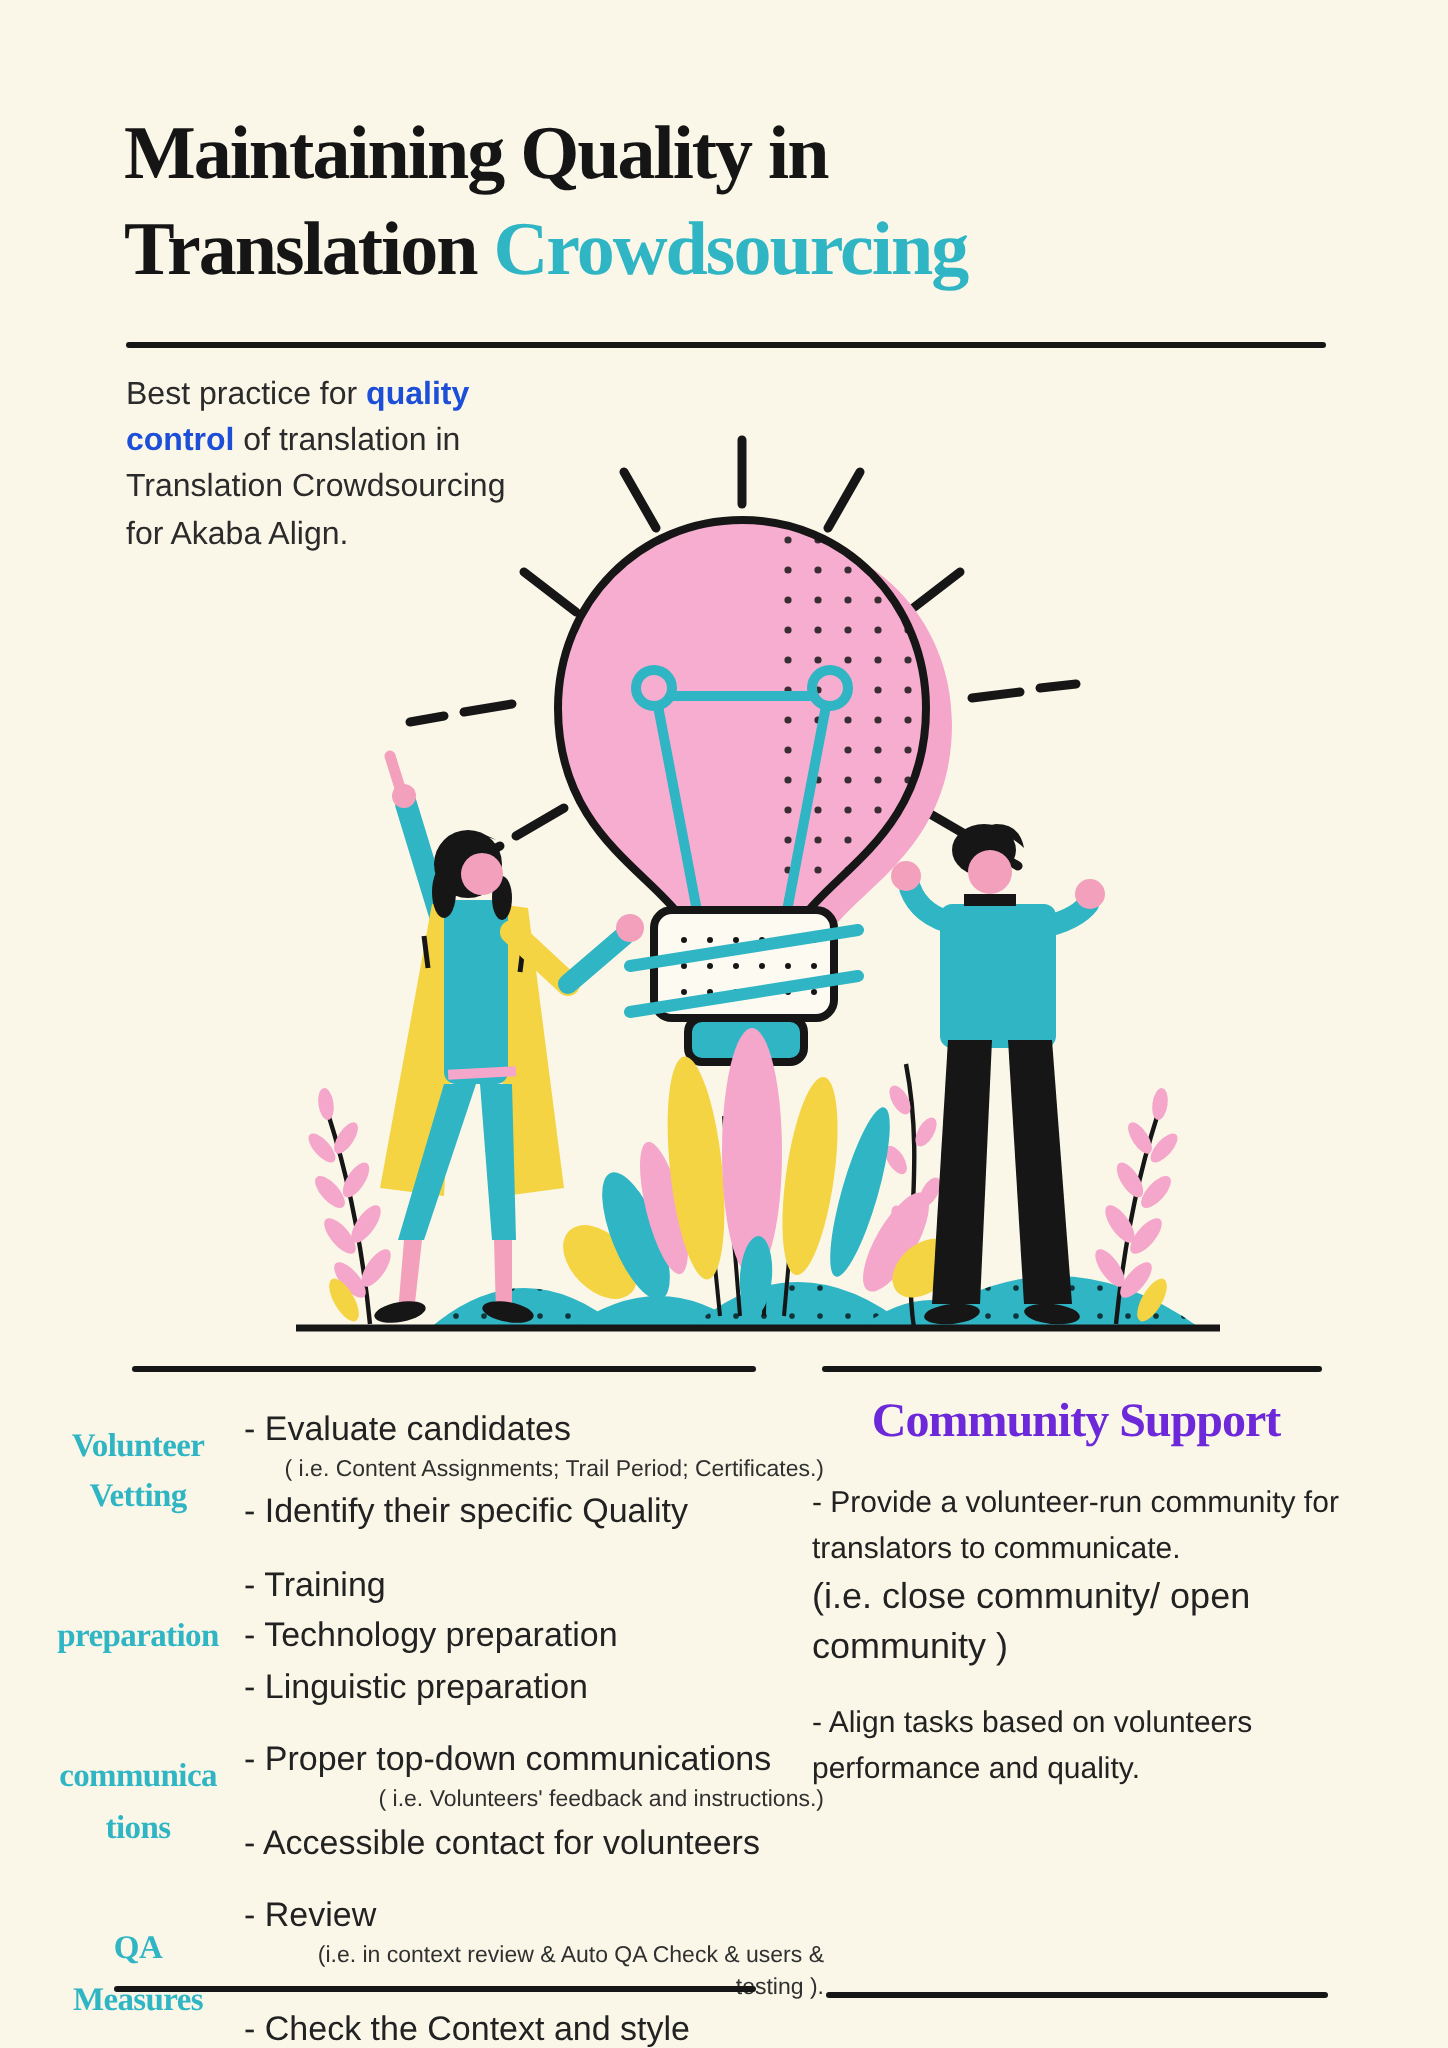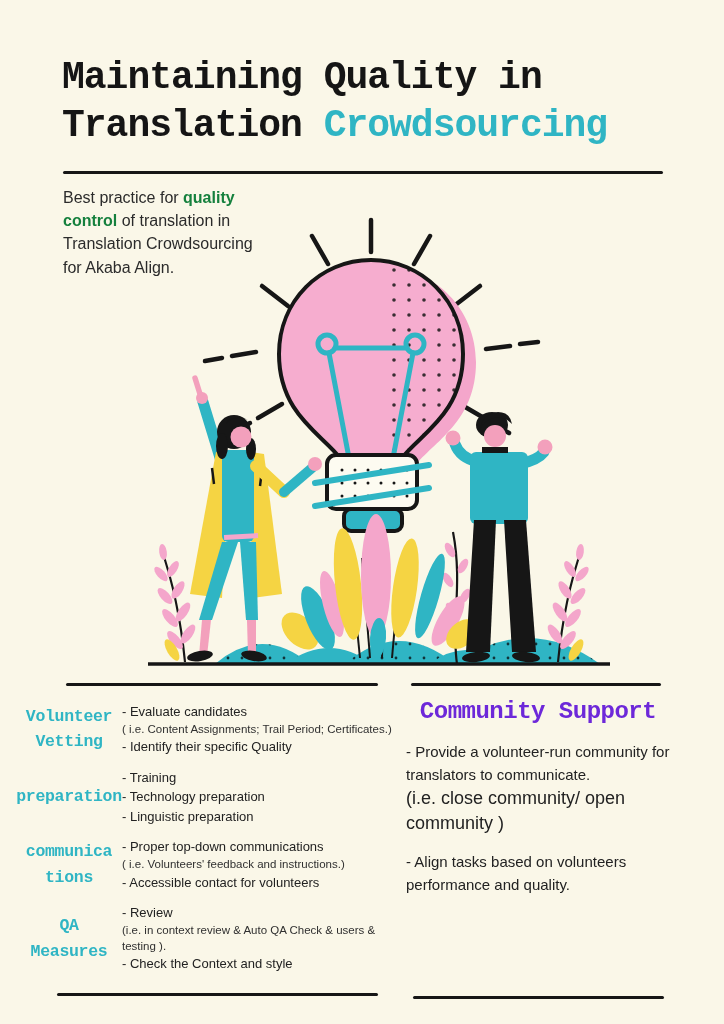--- a/index.html
+++ b/index.html
@@ -1,43 +1,43 @@
 <!DOCTYPE html>
 <html><head>
 <meta charset="utf-8">
 <style>
   html,body{margin:0;padding:0;}
   body{font-family:"Liberation Sans", sans-serif; background:#e8e6da;}
   .page{position:relative;width:724px;height:1024px;background:#FAF7E8;overflow:hidden;margin:0 auto;}
-  .display{font-family:Liberation Mono, monospace;font-weight:700;}
+  .display{font-family:Liberation Serif, serif;font-weight:700;}
 
   .title{position:absolute;left:62px;top:54px;font-size:38px;line-height:1.25;letter-spacing:-1px;color:#151515;white-space:nowrap;}
   .accent{color:#2FB5C4;}
   .rule{position:absolute;background:#161616;height:3px;border-radius:2px;}
   .rule-title{left:63px;top:171px;width:600px;}
 
   .intro{position:absolute;left:63px;top:186px;font-size:16px;line-height:1.45;color:#2b2b2b;}
   .intro span{display:inline;}
   .intro .ln{display:block;}
-  .intro .hl{color:#15803d;font-weight:bold;}
+  .intro .hl{color:#1d4ed8;font-weight:bold;}
 
   .illu{position:absolute;left:0;top:206px;}
 
   .rule-mid-left{left:66px;top:683px;width:312px;}
   .rule-mid-right{left:411px;top:683px;width:250px;}
   .rule-bot-left{left:57px;top:993px;width:321px;}
   .rule-bot-right{left:413px;top:996px;width:251px;}
 
   .lcol{position:absolute;left:16px;top:702px;width:396px;}
   .lrow{display:flex;align-items:center;margin-bottom:11px;}
   .lhead{width:106px;flex:0 0 106px;color:#2FB5C4;font-size:16.5px;line-height:1.55;letter-spacing:-0.3px;text-align:center;}
   .lhead span{display:block;white-space:nowrap;}
   .litems{flex:1;color:#222;}
-  .li{font-size:13px;line-height:1.5;}
-  .note{font-size:11.5px;line-height:1.38;color:#303030;}
+  .li{font-size:17px;line-height:1.5;}
+  .note{font-size:11.5px;line-height:1.38;color:#303030;text-align:right;}
   .nowrap{white-space:nowrap;}
 
   .rcol{position:absolute;left:406px;top:698px;width:264px;color:#222;}
   .rhead{color:#6d28d9;font-size:24px;letter-spacing:-0.5px;text-align:center;white-space:nowrap;margin-bottom:16px;}
   .rp{margin-bottom:15px;}
   .rp .main{display:block;font-size:15px;line-height:1.5;}
   .rp .rnote{display:block;font-size:18px;line-height:1.4;}
 </style>
 </head>
 <body>

